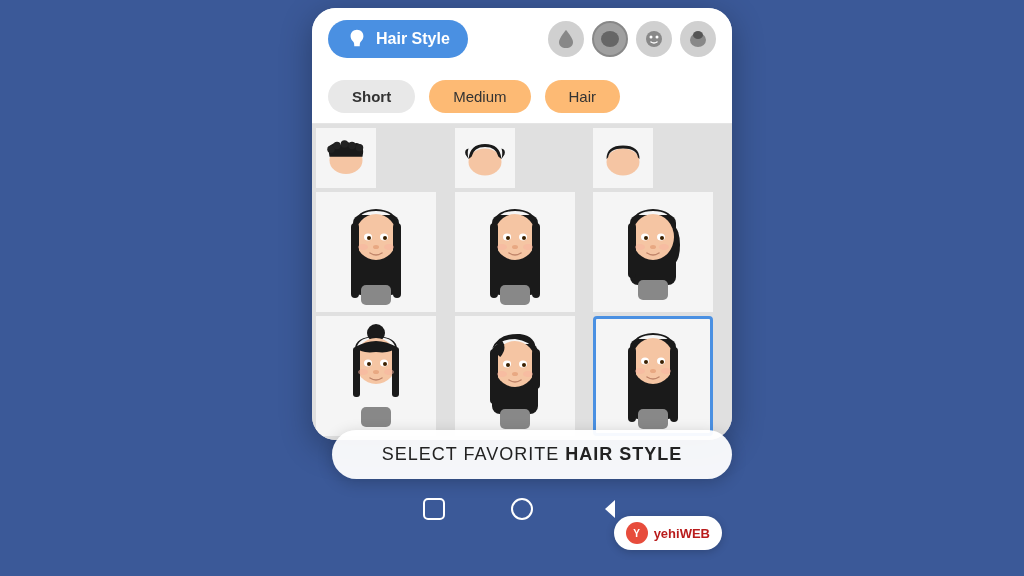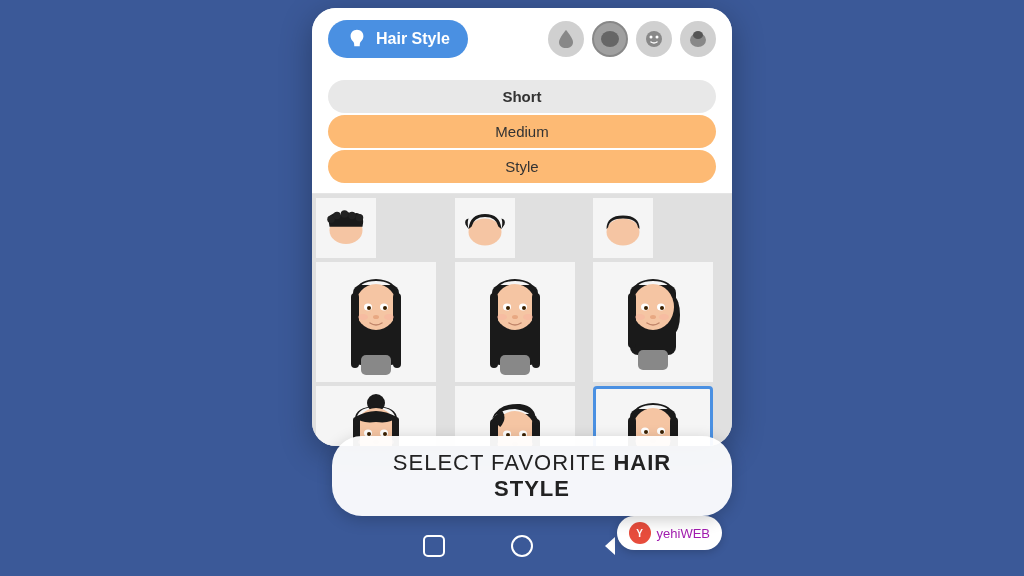--- a/index.html
+++ b/index.html
@@ -81,24 +81,23 @@
 
     .header-icon-circle.selected {
       background: #a0a0a0;
       border: 2px solid #888;
     }
 
     
     .filter-tabs {
       display: flex;
       padding: 10px 16px;
-      gap: 2px;
+      gap: 14px;
       background: #fff;
       border-bottom: 1px solid #e5e5e5;
-      flex-direction: column;
     }
 
     .filter-tab {
       padding: 8px 24px;
       border-radius: 20px;
       border: none;
       background: #fdba74;
       font-size: 15px;
       font-weight: 500;
       color: #333;
@@ -148,21 +147,21 @@
       padding: 14px 40px;
       margin-top: -10px;
       text-align: center;
       box-shadow: 0 4px 16px rgba(0,0,0,0.2);
       width: 400px;
       position: relative;
       z-index: 10;
     }
 
     .bottom-banner-text {
-      font-size: 22px;
+      font-size: 18px;
       font-weight: 800;
       letter-spacing: 1px;
       color: #222;
       text-transform: uppercase;
     }
 
     .bottom-banner-text span {
       font-weight: 400;
     }
 
@@ -212,22 +211,22 @@
       font-weight: bold;
     }
 
     .yehiweb-text {
       font-size: 13px;
       font-weight: 600;
       color: #333;
     }
 
     .yehiweb-text span {
-      color: #a21caf;
-      font-weight: 400;
+      color: #b91c1c;
+      font-weight: 700;
     }
   </style>
 </head>
 <body>
 
 <div class="phone-container">
   <div class="app-panel">
 
     <div class="hair-style-header">
       <button class="hair-style-btn">
@@ -261,21 +260,21 @@
             <ellipse cx="11" cy="11" rx="8" ry="7" fill="#888"></ellipse>
             <ellipse cx="11" cy="6" rx="5" ry="4" fill="#555"></ellipse>
           </svg>
         </div>
       </div>
     </div>
 
     <div class="filter-tabs">
       <button class="filter-tab active">Short</button>
       <button class="filter-tab">Medium</button>
-      <button class="filter-tab">Style</button>
+      <button class="filter-tab">Hair</button>
     </div>
 
     <div class="avatar-grid">
 
       <div class="avatar-cell top-partial">
         <svg width="80" height="55" viewBox="0 0 80 55">
           <ellipse cx="40" cy="30" rx="22" ry="18" fill="#f5c5a3"></ellipse>
           <path d="M18 25 Q15 10 22 8 Q28 5 32 10 Q35 5 40 5 Q45 5 48 10 Q52 5 58 8 Q65 10 62 25" fill="#1a1a1a"></path>
 
           <circle cx="20" cy="15" r="5" fill="#222"></circle>

